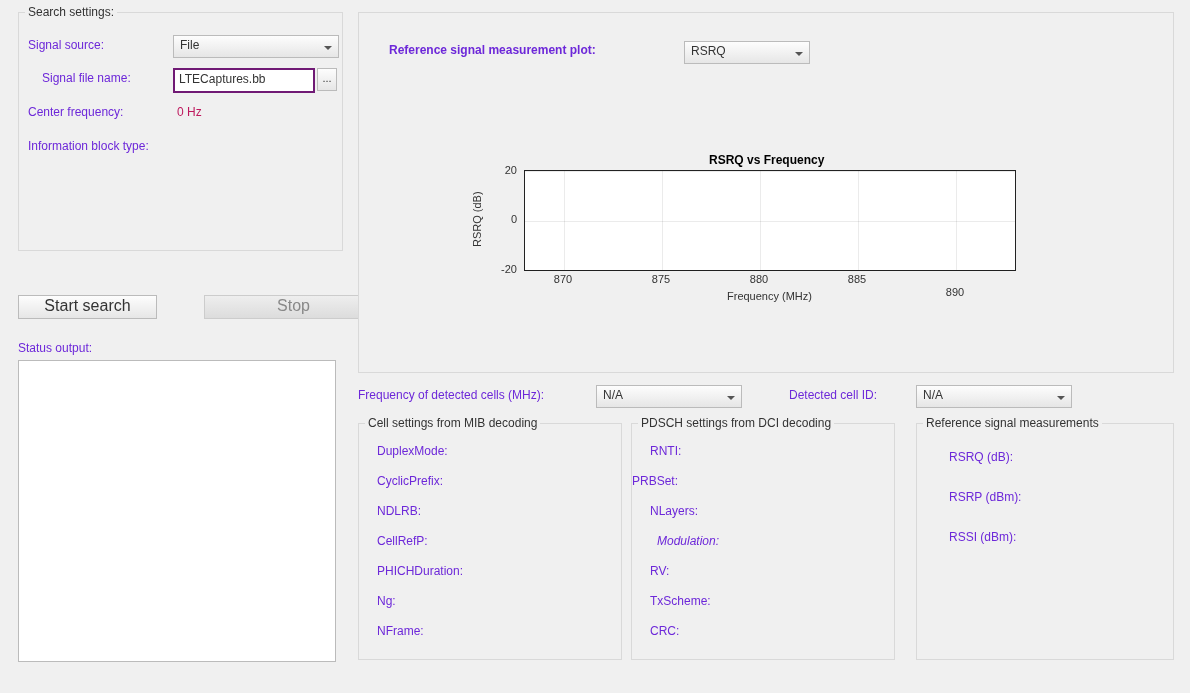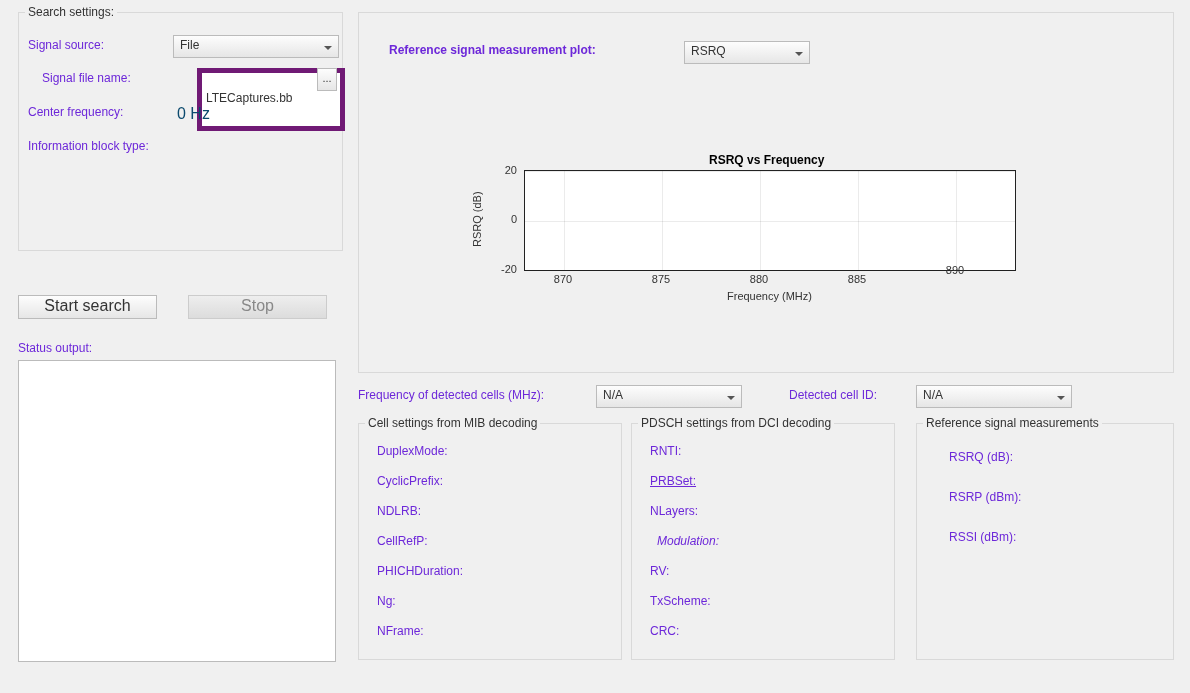--- a/index.html
+++ b/index.html
@@ -26,22 +26,22 @@
     padding: 0 3px;
     font-size: 12px;
     color: #333;
     white-space: nowrap;
   }
   .label {
     font-size: 12px;
     color: #6d28d9;
   }
   .ro-value {
-    font-size: 16px;
-    color: #0c4a6e;
+    font-size: 12px;
+    color: #be185d;
   }
   .dropdown {
     border: 1px solid #bbb;
     background: linear-gradient(to bottom, #fdfdfd, #e6e6e6);
     height: 21px;
     font-size: 12px;
     padding: 0 18px 0 6px;
     line-height: 19px;
     position: relative;
     color: #333;
@@ -51,28 +51,27 @@
     content: "";
     position: absolute;
     right: 6px;
     top: 50%;
     margin-top: -1px;
     border-left: 4px solid transparent;
     border-right: 4px solid transparent;
     border-top: 4px solid #555;
   }
   .textfield {
-    border: 5px solid #701a75;
+    border: 2px solid #701a75;
     background: #fff;
     height: 21px;
     font-size: 12px;
-    padding: 16px 4px;
+    padding: 0 4px;
     line-height: 19px;
     color: #333;
-    margin-left: 24px;
   }
   .browse-btn {
     border: 1px solid #bbb;
     background: linear-gradient(to bottom, #fdfdfd, #e6e6e6);
     height: 21px;
     width: 18px;
     text-align: center;
     font-size: 11px;
     line-height: 18px;
     color: #333;
@@ -169,21 +168,21 @@
 
   <div class="label" style="position:absolute; left:9px; top:92px;">Center frequency:</div>
   <div class="ro-value" style="position:absolute; left:158px; top:92px;">0 Hz</div>
 
   <div class="label" style="position:absolute; left:9px; top:126px;">Information block type:</div>
 </div>
 
 <div class="button" style="position:absolute; left:18px; top:295px; width:137px;">
   <span>Start search</span>
 </div>
-<div class="button disabled" style="position:absolute; left:188px; top:295px; width:137px;">
+<div class="button disabled" style="position:absolute; left:204px; top:295px; width:137px;padding-left:20px;">
   <span>Stop</span>
 </div>
 
 <div class="label" style="position:absolute; left:18px; top:341px;">Status output:</div>
 <div class="listbox" style="position:absolute; left:18px; top:360px; width:316px; height:300px;"></div>
 
 <div class="fieldset-box" style="position:absolute; left:358px; top:12px; width:814px; height:359px; border-color:#d9d9d9;">
 
   <div class="label" style="position:absolute; left:30px; top:30px;font-weight:bold;">Reference signal measurement plot:</div>
   <div class="dropdown" style="position:absolute; left:325px; top:28px; width:100px;">
@@ -204,21 +203,21 @@
   </div>
 
   <div class="ytick" style="right:656px; top:157px; width:30px;">20</div>
   <div class="ytick" style="right:656px; top:206px; width:30px;">0</div>
   <div class="ytick" style="right:656px; top:256px; width:30px;">-20</div>
 
   <div class="tick" style="left:204px; top:260px;">870</div>
   <div class="tick" style="left:302px; top:260px;">875</div>
   <div class="tick" style="left:400px; top:260px;">880</div>
   <div class="tick" style="left:498px; top:260px;">885</div>
-  <div class="tick" style="left:596px; top:251px;text-align:right;">890</div>
+  <div class="tick" style="left:596px; top:273px;text-align:right;">890</div>
 
   <div class="axis-title" style="left:368px; top:277px;">Frequency (MHz)</div>
   <div class="axis-title" style="left:112px; top:234px; transform: rotate(-90deg); transform-origin: left top;">RSRQ (dB)</div>
 </div>
 
 <div class="label" style="position:absolute; left:358px; top:388px;">Frequency of detected cells (MHz):</div>
 <div class="dropdown" style="position:absolute; left:596px; top:385px; width:120px;">
   <span>N/A</span>
 </div>
 <div class="label" style="position:absolute; left:789px; top:388px;">Detected cell ID:</div>
@@ -233,21 +232,21 @@
   <div class="label" style="position:absolute; left:18px; top:80px;">NDLRB:</div>
   <div class="label" style="position:absolute; left:18px; top:110px;">CellRefP:</div>
   <div class="label" style="position:absolute; left:18px; top:140px;">PHICHDuration:</div>
   <div class="label" style="position:absolute; left:18px; top:170px;">Ng:</div>
   <div class="label" style="position:absolute; left:18px; top:200px;">NFrame:</div>
 </div>
 
 <div class="fieldset-box" style="position:absolute; left:631px; top:423px; width:262px; height:235px;">
   <span class="fieldset-legend">PDSCH settings from DCI decoding</span>
   <div class="label" style="position:absolute; left:18px; top:20px;">RNTI:</div>
-  <div class="label" style="position:absolute; left:18px; top:50px;text-decoration:underline;">PRBSet:</div>
+  <div class="label" style="position:absolute; left:0; top:50px;">PRBSet:</div>
   <div class="label" style="position:absolute; left:18px; top:80px;">NLayers:</div>
   <div class="label" style="position:absolute; left:25px; top:110px;font-style:italic;">Modulation:</div>
   <div class="label" style="position:absolute; left:18px; top:140px;">RV:</div>
   <div class="label" style="position:absolute; left:18px; top:170px;">TxScheme:</div>
   <div class="label" style="position:absolute; left:18px; top:200px;">CRC:</div>
 </div>
 
 <div class="fieldset-box" style="position:absolute; left:916px; top:423px; width:256px; height:235px;">
   <span class="fieldset-legend">Reference signal measurements</span>
   <div class="label" style="position:absolute; left:32px; top:26px;">RSRQ (dB):</div>

